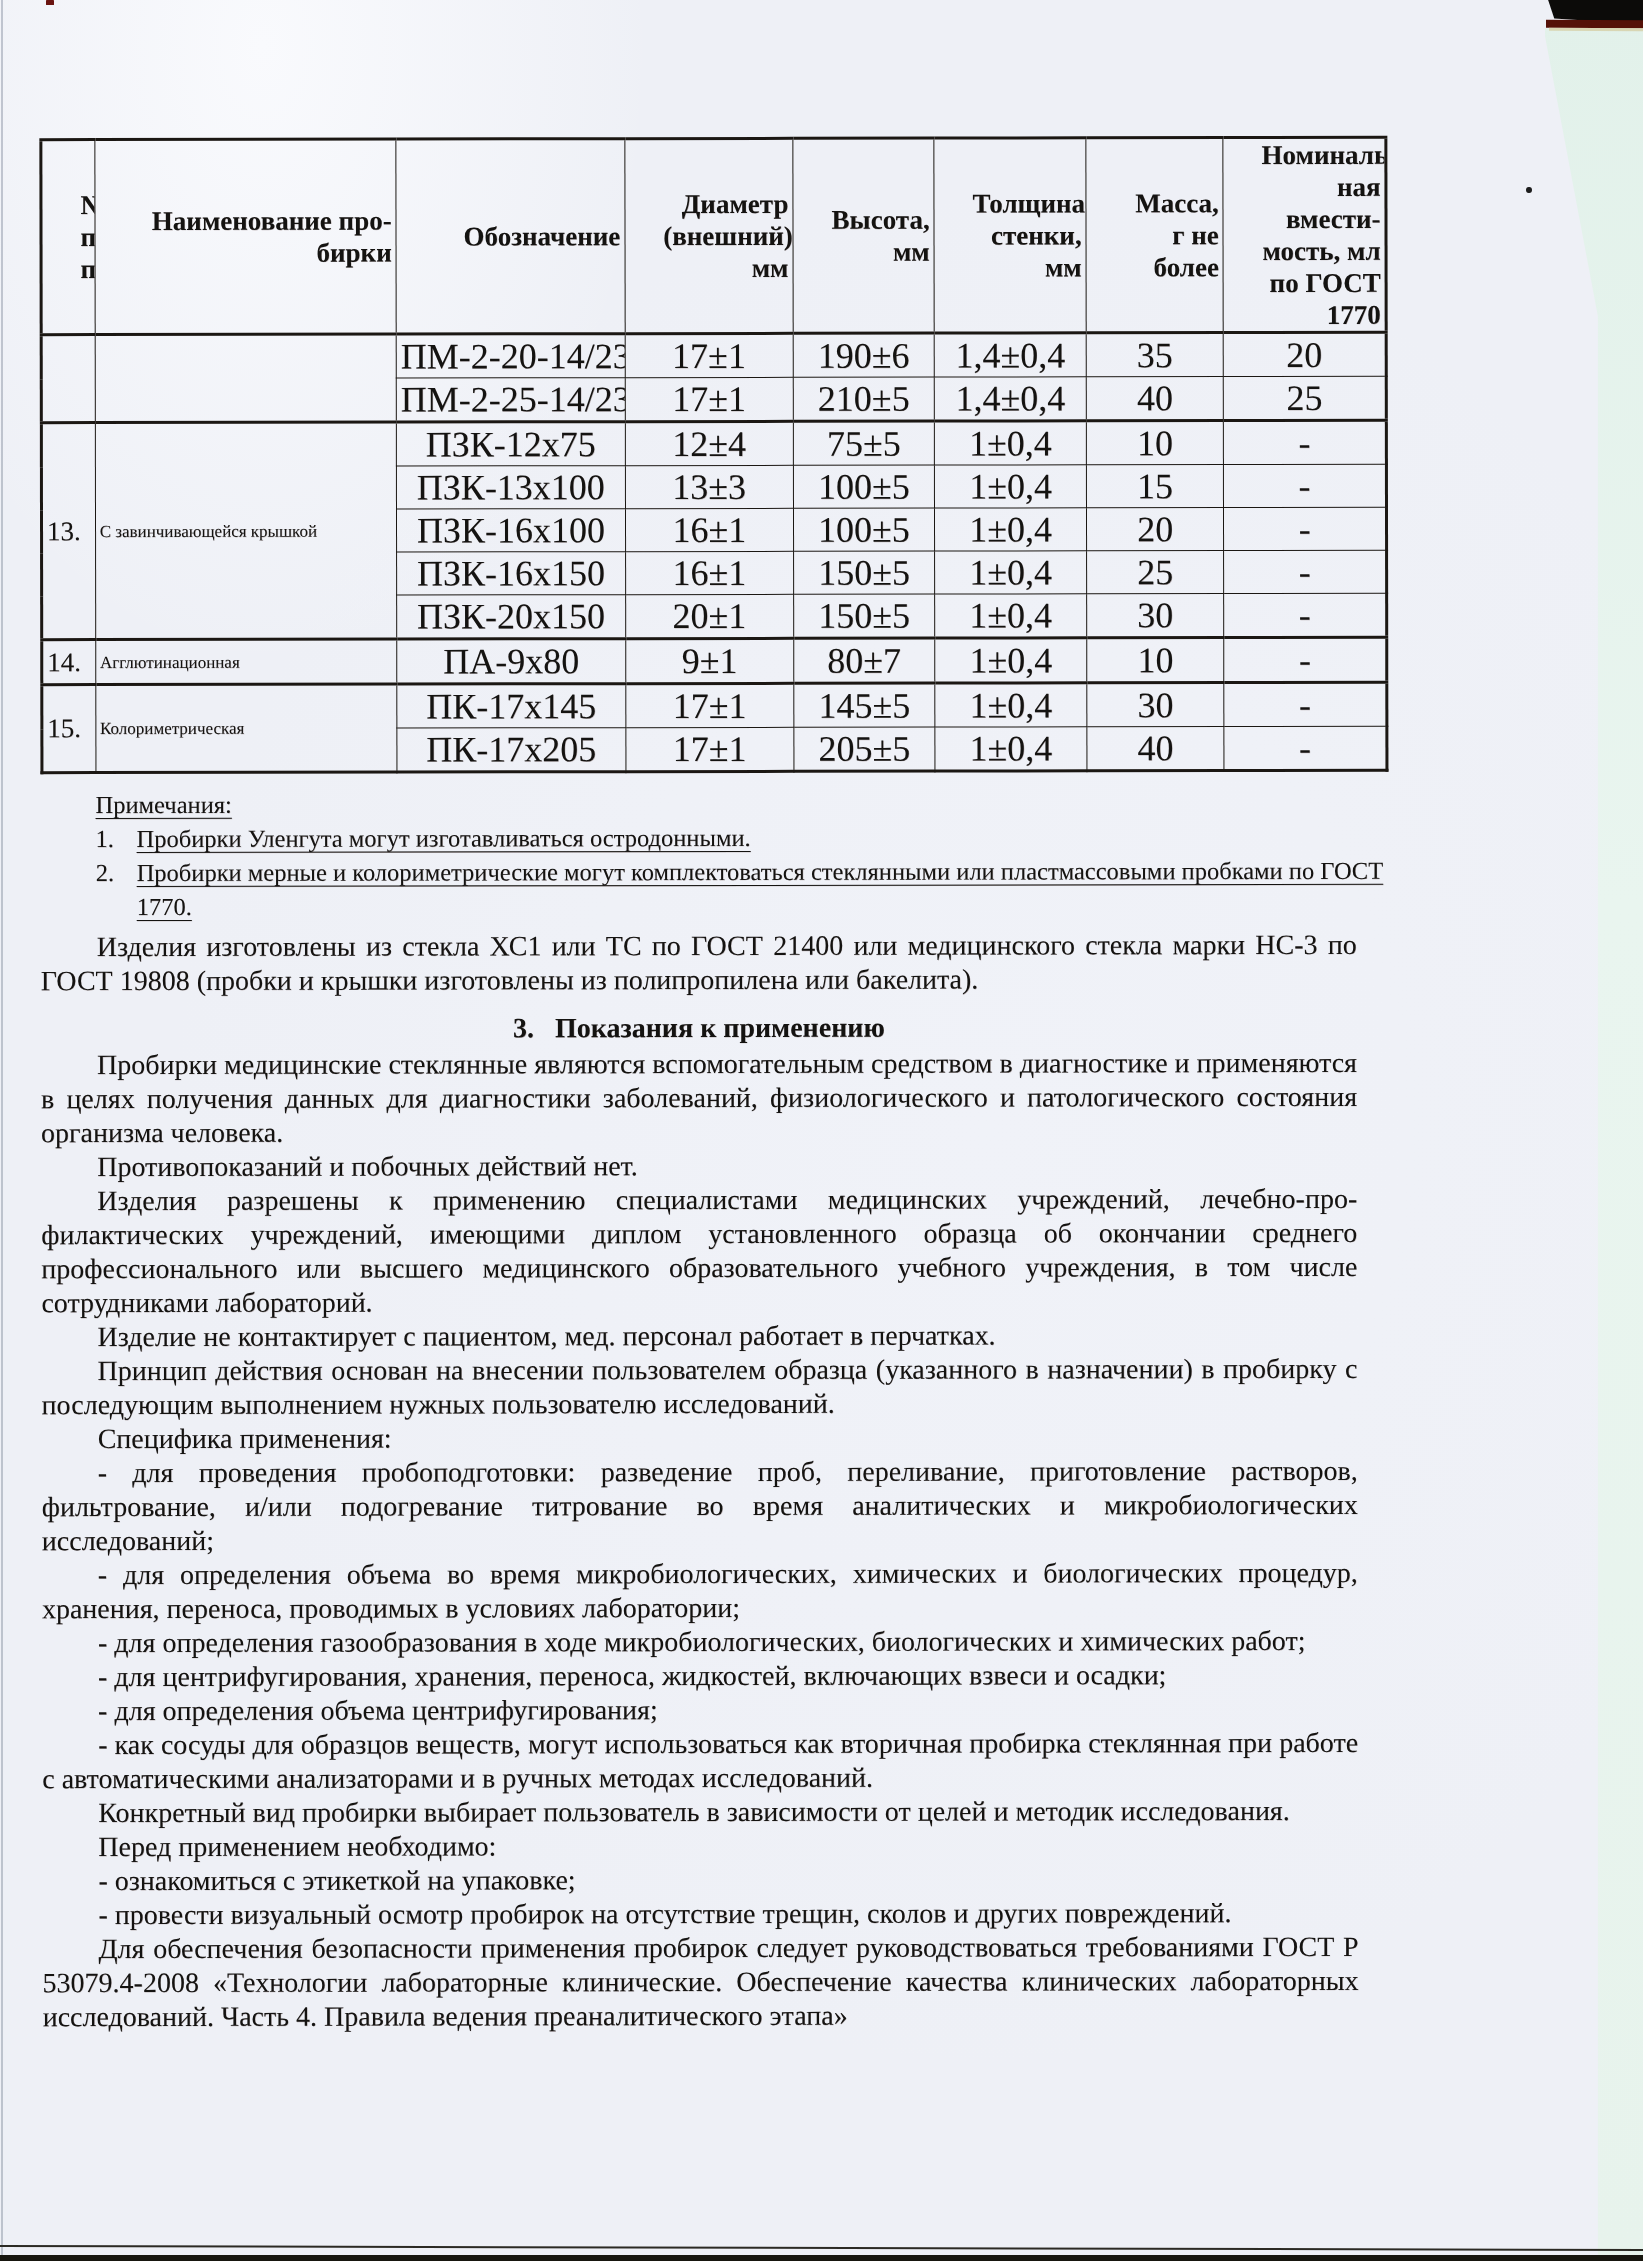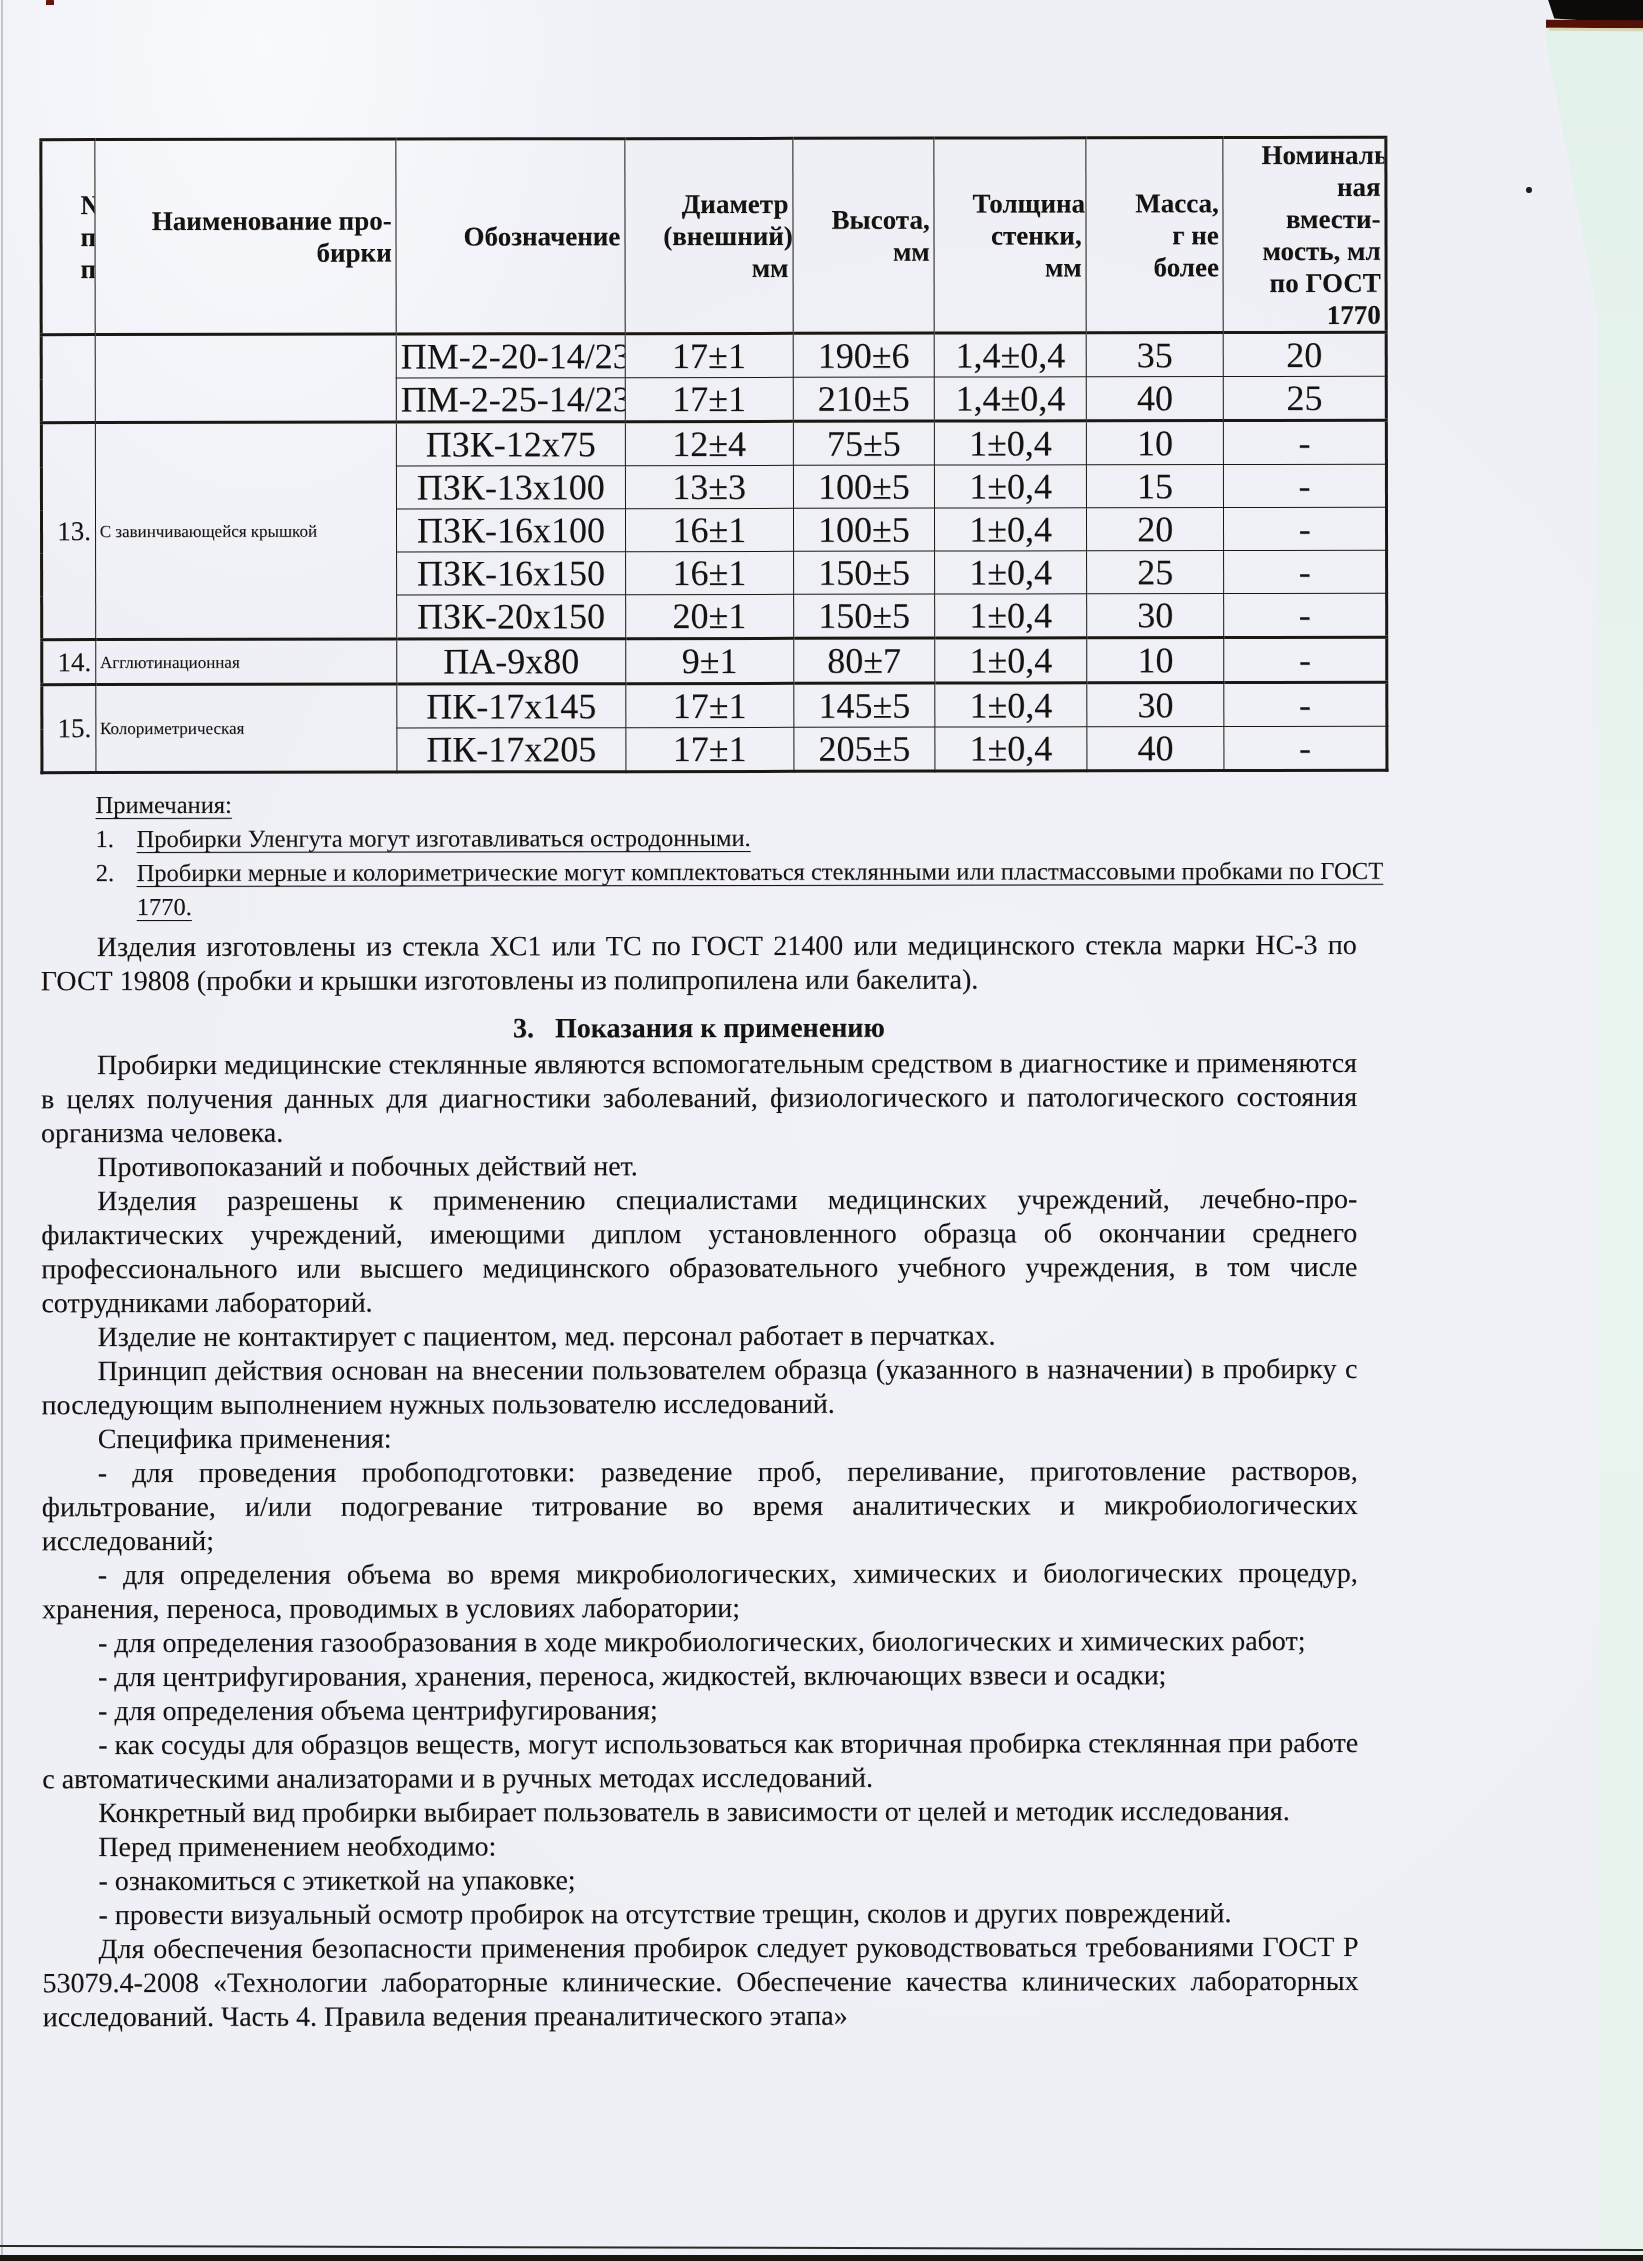--- a/index.html
+++ b/index.html
@@ -28,21 +28,21 @@
     text-shadow:0.4px 0.4px 0.5px rgba(70,35,30,.30);}
   
   table.specs{border-collapse:collapse;width:1348px;table-layout:fixed;border:3.2px solid #1b1713;}
   table.specs th,table.specs td{
     border:1.3px solid #1b1713;border-left-width:1.9px;border-right-width:1.9px;
     padding:0 3.9px;vertical-align:middle;overflow:hidden;
   }
   table.specs thead tr{height:143px;}
   table.specs tbody tr{height:39px;}
   table.specs th{font-weight:bold;font-size:27px;line-height:32px;text-align:right;border-bottom-width:3.2px;border-top-width:3.2px;padding-left:38px;}
-  td.cell-num{font-size:27px;text-align:right;padding-left:6.4px;}
+  td.cell-num{font-size:27px;text-align:left;padding-left:6.4px;}
   td.cell-name{font-size:17px;text-align:left;padding-left:5.2px;line-height:31px;}
   td.cell-val{font-size:36px;text-align:center;white-space:nowrap;}
   tr.group-start td{border-top-width:3.2px;}
   
   .notes{margin-top:14px;margin-left:55px;width:1289px;font-size:24.5px;line-height:34px;}
   .note-title{text-decoration:underline;text-decoration-thickness:1.3px;text-underline-offset:4.5px;}
   .note-item{display:flex;align-items:flex-start;}
   .note-num{flex:0 0 41px;}
   .note-text{flex:1 1 auto;text-decoration:underline;text-decoration-thickness:1.3px;text-underline-offset:4.5px;}
   

